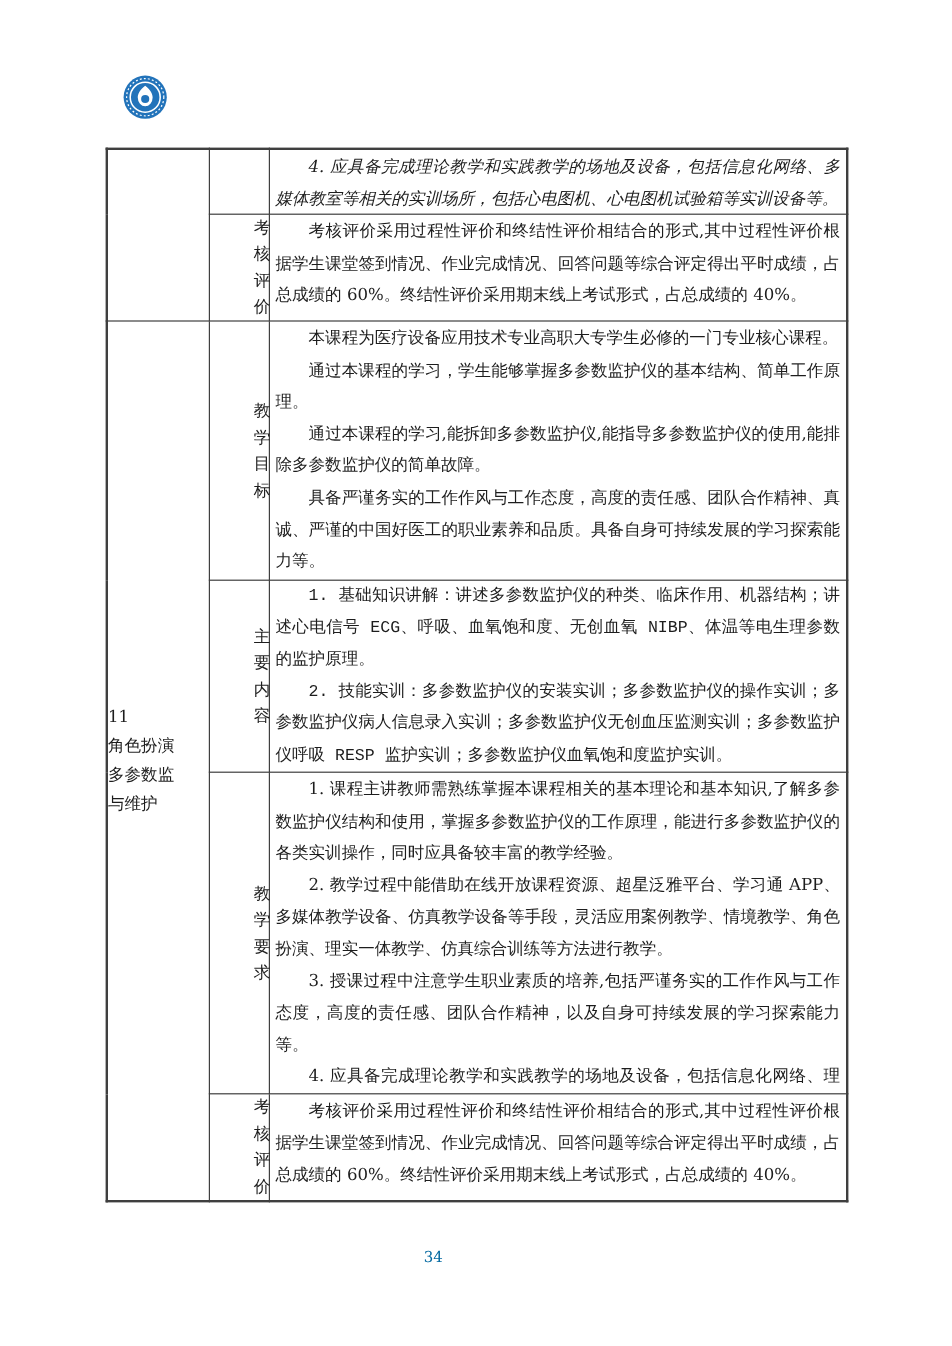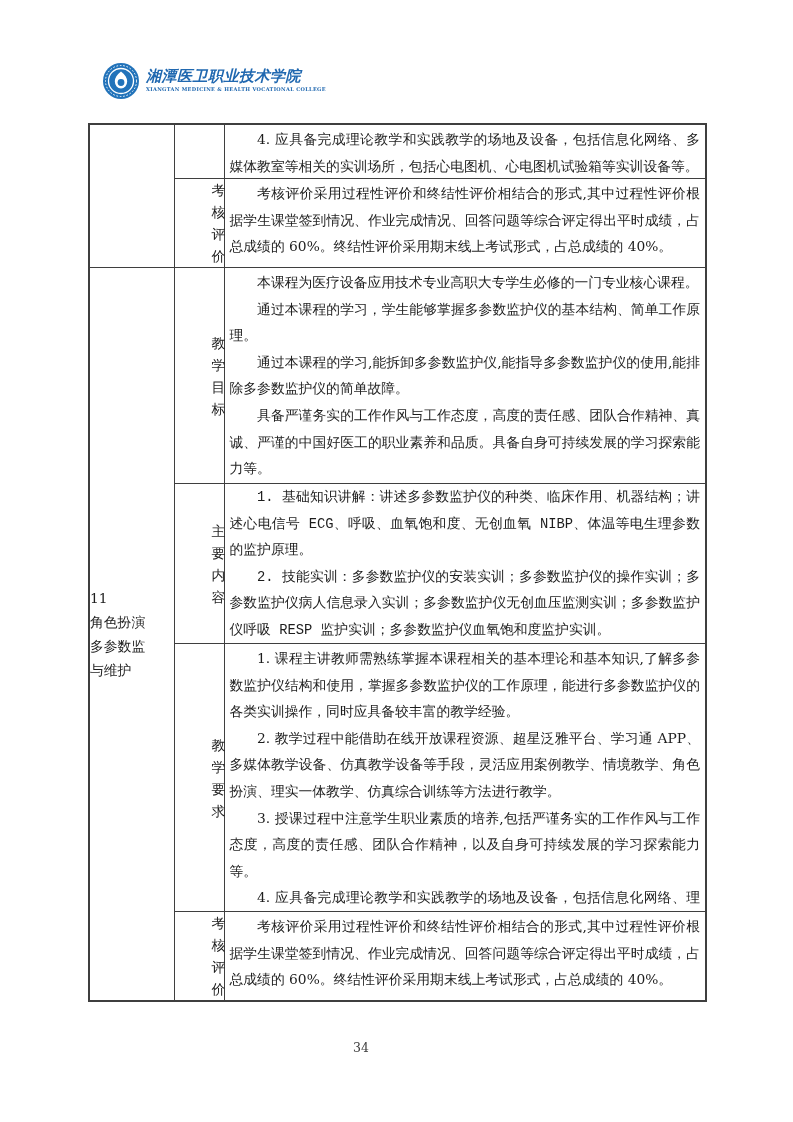--- a/index.html
+++ b/index.html
@@ -51,45 +51,41 @@
     line-height:26.6px;
   }
   .label-cell{
     text-align:center;vertical-align:middle;
   }
   .label-cell div{line-height:22px;padding-left:37px;}
   .section-cell{
     text-align:left;vertical-align:middle;
   }
   .section-cell div{line-height:24px;}
-  .h-r1{height:52px;} .h-r2{height:74px;} .h-r3{height:214px;}
+  .h-r1{height:52px;font-style:italic;} .h-r2{height:74px;} .h-r3{height:214px;}
   .h-r4{height:158px;font-family:Liberation Mono, monospace;} .h-r5{height:266px;} .h-r6{height:77px;}
   
   .page-footer{
     position:absolute;top:1040px;left:341px;width:40px;
-    text-align:center;font-size:12.5px;color:#404040;
+    text-align:center;font-size:12.5px;color:#0369a1;
   }
 </style>
 </head>
 <body>
 
 <div class="page">
 
   <div class="page-header">
     <svg class="logo-svg" width="38" height="38" viewBox="0 0 38 38">
       <circle cx="19" cy="19" r="18" fill="#2273ba"></circle>
       <circle cx="19" cy="19" r="15.5" fill="none" stroke="#ffffff" stroke-width="1" stroke-dasharray="1.6 1.8"></circle>
       <circle cx="19" cy="19" r="12.5" fill="none" stroke="#ffffff" stroke-width="1.3"></circle>
       <path d="M19 9.5 c4.4 3.4 6.2 6.6 6.2 9.8 a6.2 7.2 0 1 1 -12.4 0 c0 -3.2 1.8 -6.4 6.2 -9.8 z" fill="#ffffff"></path>
       <circle cx="19" cy="20.5" r="3.4" fill="#2273ba"></circle>
     </svg>
-    <div class="brand-text">
-      <div class="brand-zh" style="color:#2068b0;">湘潭医卫职业技术学院</div>
-      <div class="brand-en" style="color:#2068b0;">XIANGTAN MEDICINE &amp; HEALTH VOCATIONAL COLLEGE</div>
-    </div>
   </div>
 
   <table class="doc-table">
     <colgroup>
       <col style="width:85px">
       <col style="width:50px">
       <col>
     </colgroup>
 
     <tbody>

